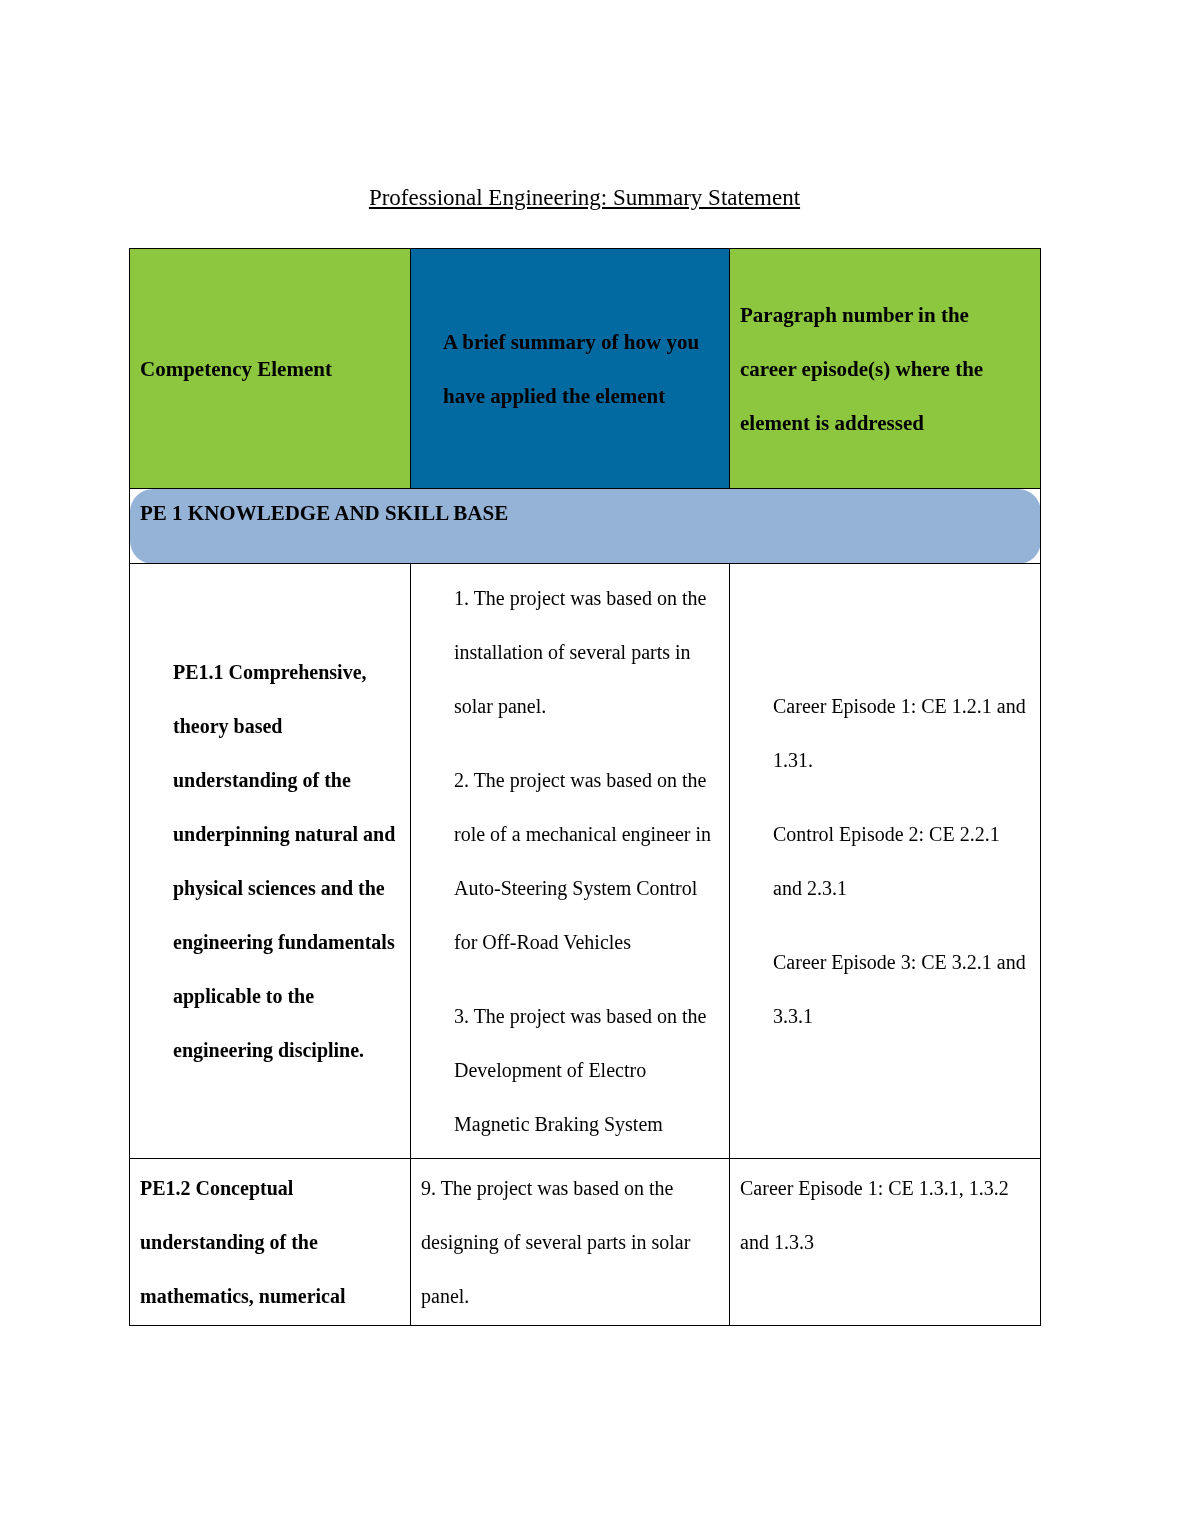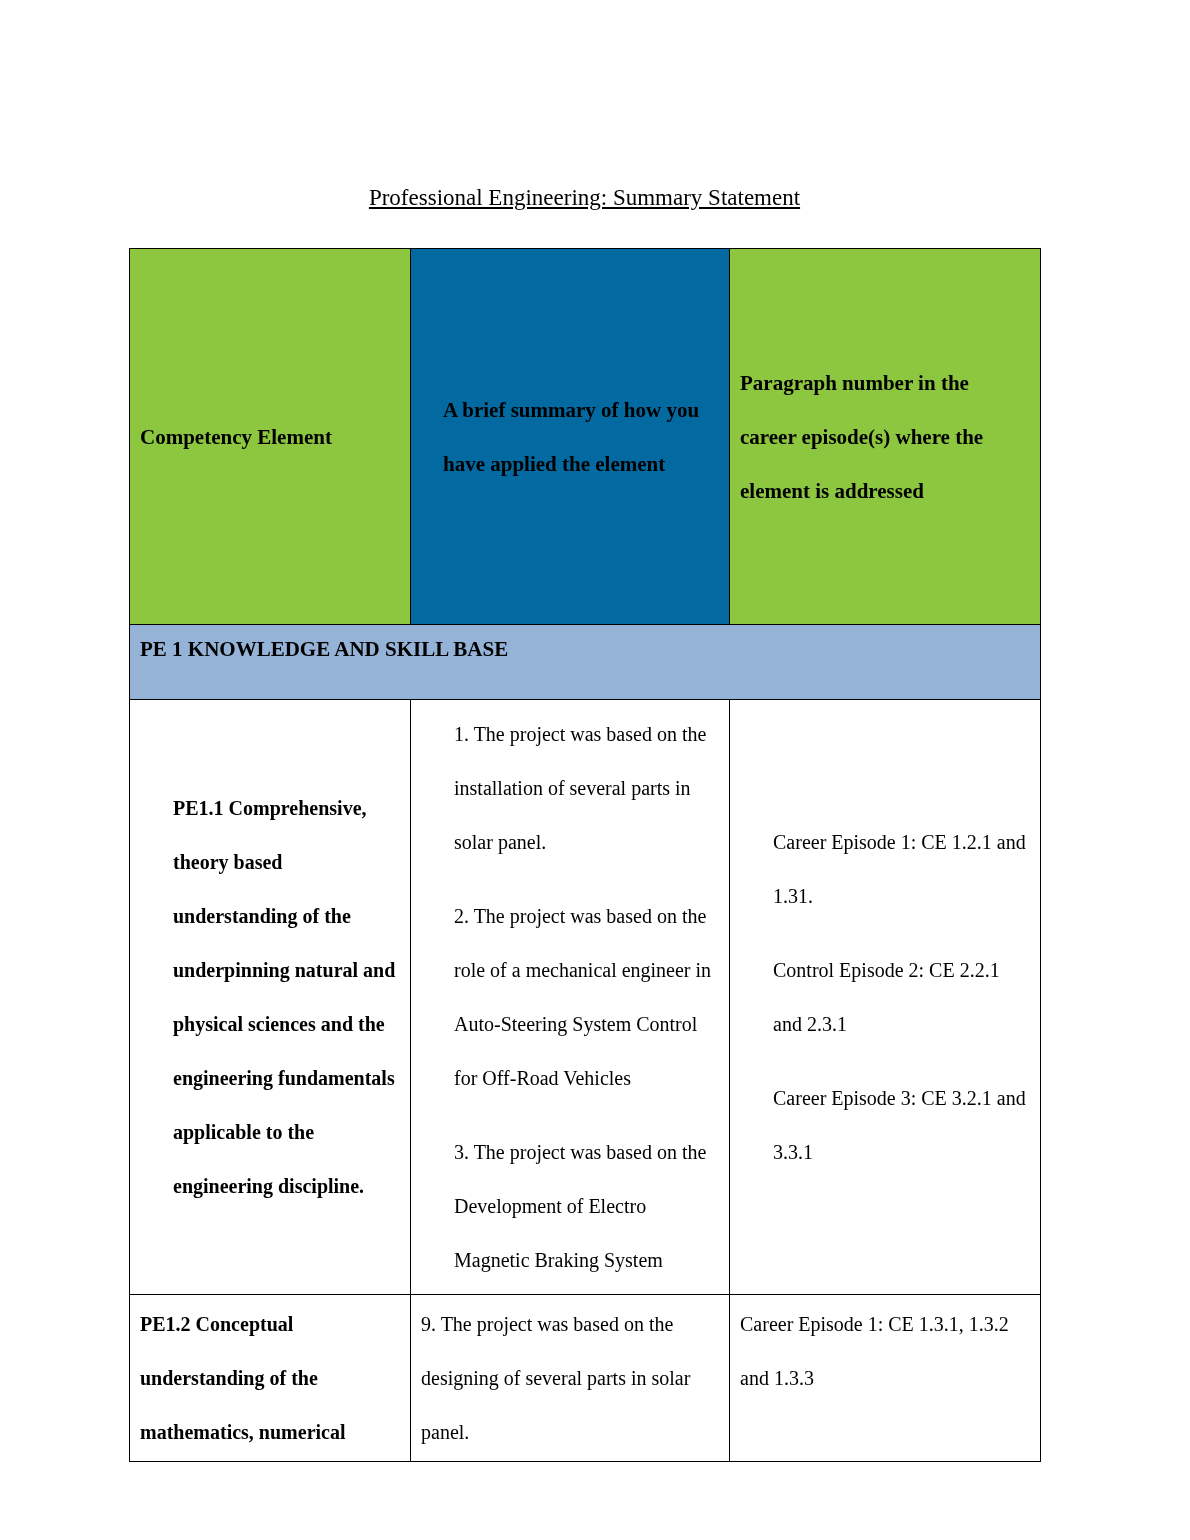--- a/index.html
+++ b/index.html
@@ -32,21 +32,21 @@
     border: 1px solid #000000;
     font-size: 20px;
     line-height: 54px;
     text-align: left;
     padding: 2px 12px 2px 10px;
     vertical-align: middle;
     word-wrap: break-word;
   }
   .header-row th {
     font-weight: bold;
-    height: 376px;
+    height: 240px;
     font-size: 21px;
   }
   .section-row td {
     font-weight: bold;
     height: 75px;
     vertical-align: top;
     padding-top: 2px;
     line-height: 44px;
     font-size: 21px;
   }
@@ -70,21 +70,21 @@
     </colgroup>
 
     <tbody>
         <tr class="header-row">
       <th style="background: rgb(141, 198, 63);">Competency Element</th>
       <th style="background: #0369a1; padding-left: 32px;">A brief summary of how you have applied the element</th>
       <th style="background: rgb(141, 198, 63);">Paragraph number in the career episode(s) where the element is addressed</th>
     </tr>
 
     <tr class="section-row">
-      <td colspan="3" style="background: rgb(149, 179, 215);">PE 1 KNOWLEDGE AND SKILL BASE</td>
+      <td colspan="3" style="background: rgb(149, 179, 215); border-radius: 23px;">PE 1 KNOWLEDGE AND SKILL BASE</td>
     </tr>
 
     <tr class="body-row-1">
       <td class="competency-cell">PE1.1 Comprehensive, theory based understanding of the underpinning natural and physical sciences and the engineering fundamentals applicable to the engineering discipline.</td>
       <td>
             <p class="para">1. The project was based on the installation of several parts in solar panel.</p>
             <p class="para">2. The project was based on the role of a mechanical engineer in Auto-Steering System Control for Off-Road Vehicles</p>
             <p class="para">3. The project was based on the Development of Electro Magnetic Braking System</p>
           </td>
       <td>

